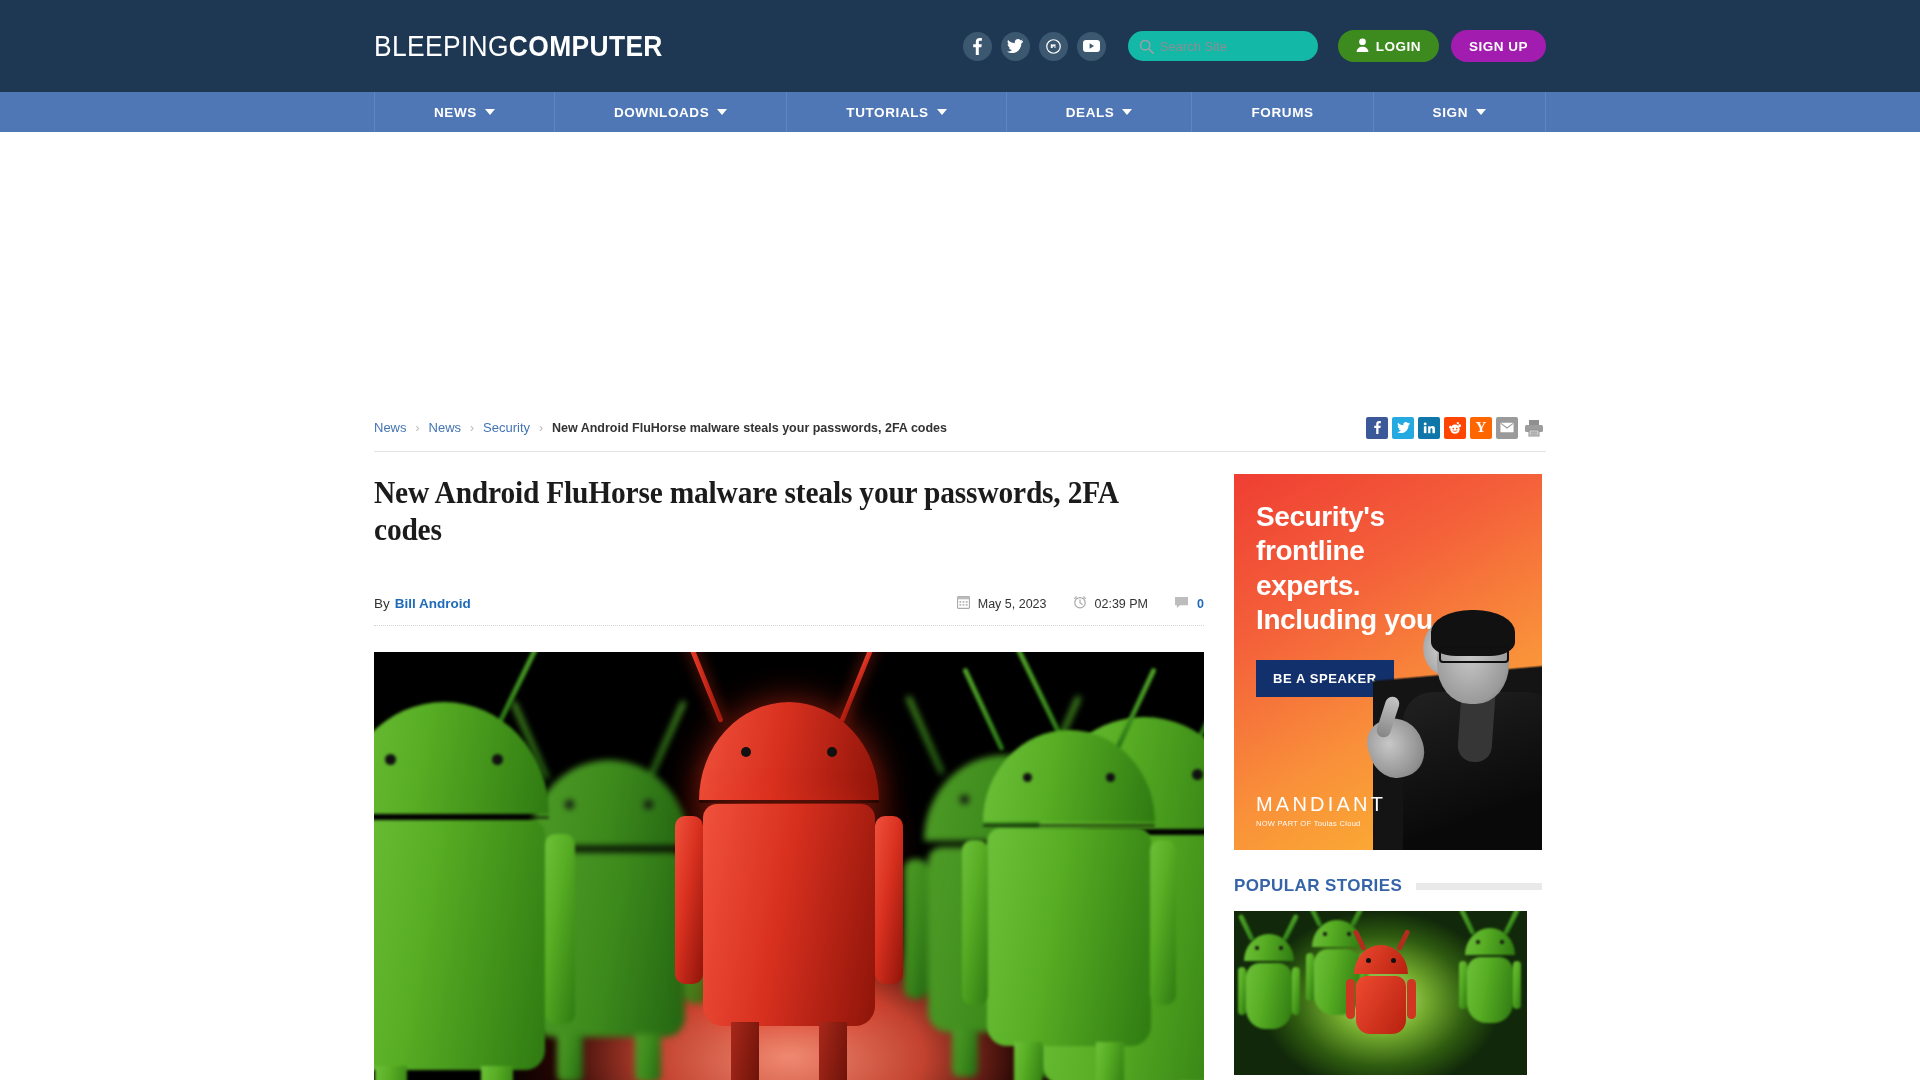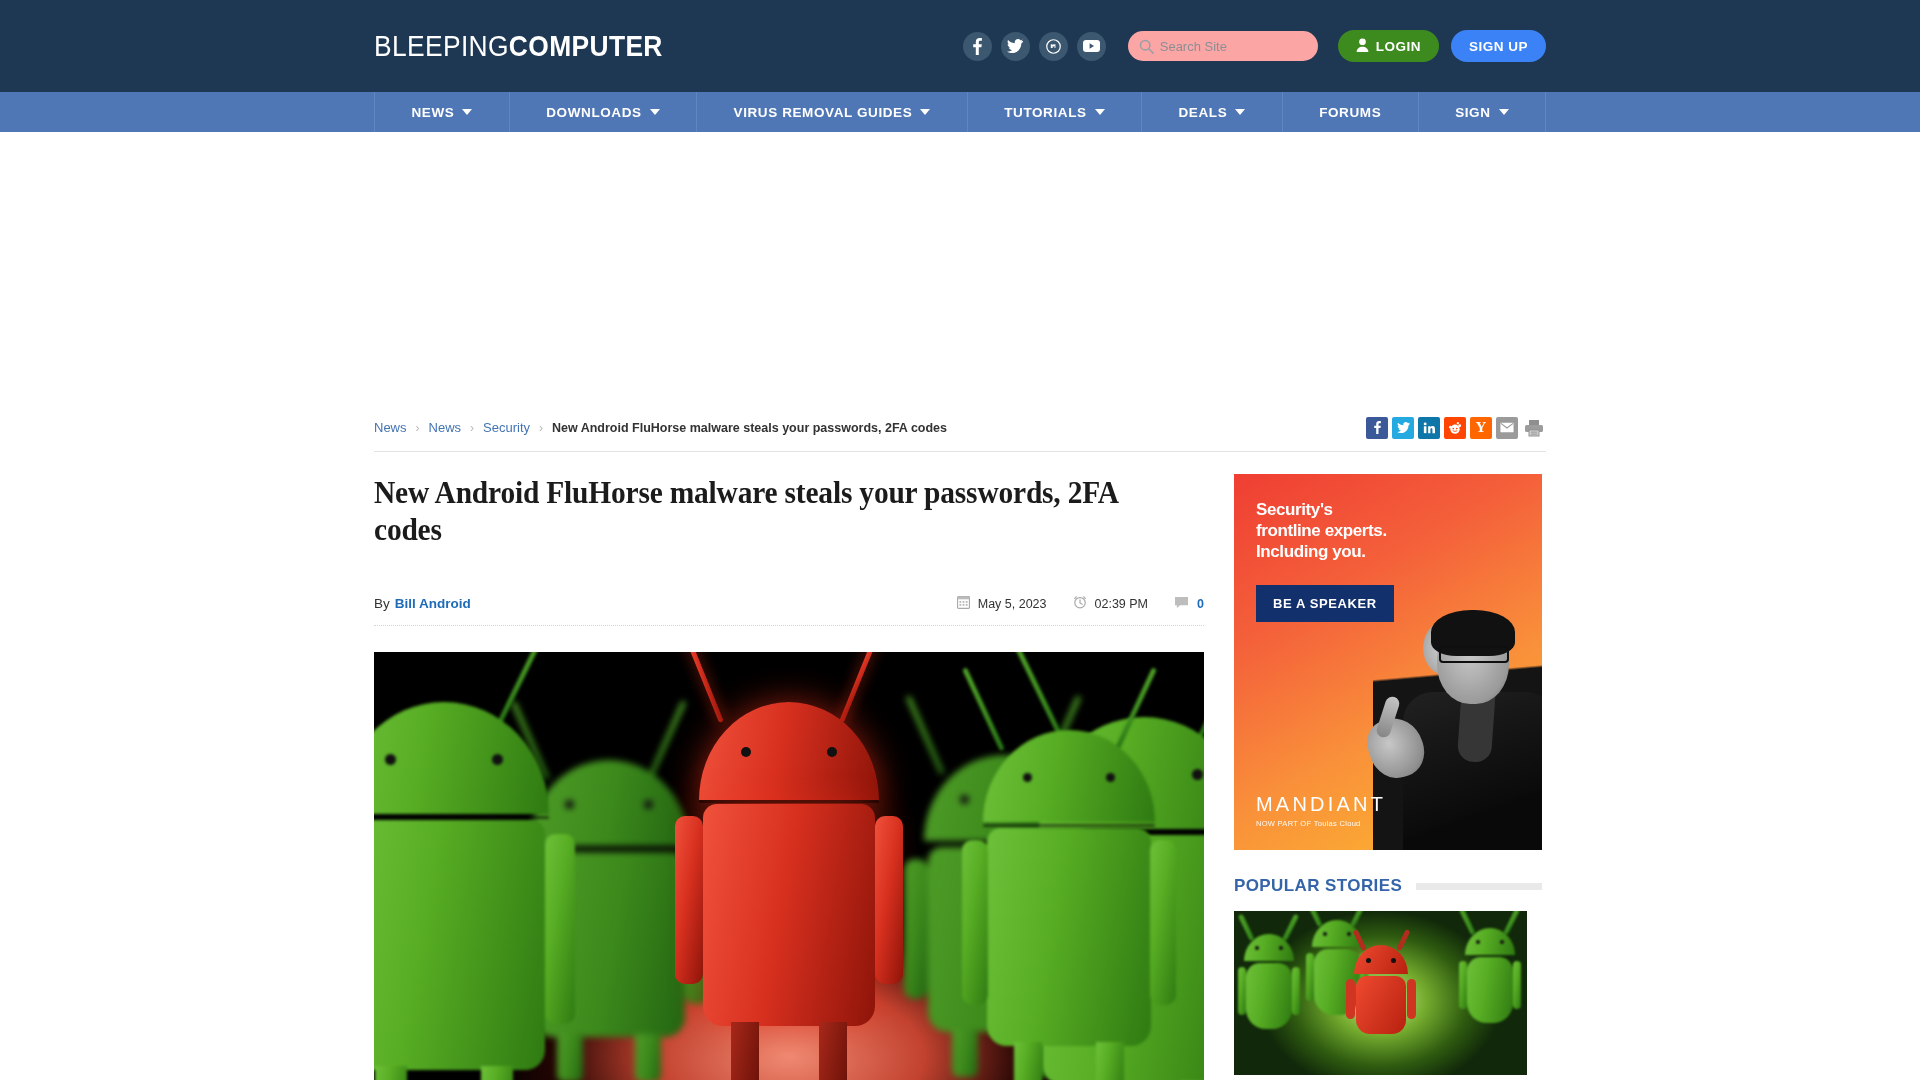--- a/index.html
+++ b/index.html
@@ -48,21 +48,21 @@
     width: 29px; height: 29px; border-radius: 50%;
     background: #3c5770;
     display: flex; align-items: center; justify-content: center;
     color: #ffffff;
     cursor: pointer;
   }
   .soc svg { display: block; }
 
   .searchbox {
     width: 190px; height: 30px;
-    background: #fca5a5;
+    background: #14b8a6;
     border-radius: 16px;
     display: flex; align-items: center;
     padding: 0 10px 0 11px;
     margin-right: 20px;
   }
   .searchbox .sicon { flex: 0 0 auto; margin-right: 6px; color: #9aa0a6; display:flex; }
   .searchbox input {
     border: 0; outline: 0; width: 100%;
     font-size: 13px; color: #444;
     font-family: "Liberation Sans", sans-serif;
@@ -70,21 +70,21 @@
   }
   .searchbox input::placeholder { color: #8b8f94; }
 
   .btn-login, .btn-signup {
     height: 32px; border-radius: 16px;
     display: flex; align-items: center; justify-content: center;
     color: #fff; font-size: 13.5px; font-weight: bold;
     letter-spacing: 0.5px; cursor: pointer; padding: 0 18px;
   }
   .btn-login { background: #3d8b1f; margin-right: 12px; gap: 7px; }
-  .btn-signup { background: #3b82f6; }
+  .btn-signup { background: #a21caf; }
 
   
   .navbar {
     height: 40px;
     background: #5077b5;
     display: flex;
     justify-content: center;
   }
   .nav-inner {
     width: 1172px; height: 40px;
@@ -224,21 +224,21 @@
   }
   .ad .adtop { display: flex; align-items: flex-start; padding: 22px 0 0 22px; }
   .ad .mwise {
     font-size: 25px; font-weight: bold; letter-spacing: -1.1px;
     font-family: "Liberation Sans", sans-serif;
   }
   .ad .vbar { width: 1px; height: 34px; background: rgba(255,255,255,0.75); margin: 2px 12px 0 13px; }
   .ad .addate { font-size: 11.5px; font-weight: bold; line-height: 1.32; letter-spacing: 0.1px; }
   .ad .adhead {
     padding: 26px 0 0 22px;
-    font-size: 17px; font-weight: bold; line-height: 1.23; letter-spacing: -0.4px;
+    font-size: 28px; font-weight: bold; line-height: 1.23; letter-spacing: -0.4px;
     max-width: 215px;
   }
   .ad .adbtn {
     margin: 22px 0 0 22px;
     display: inline-flex; align-items: center; justify-content: center;
     background: #12306b; color: #fff;
     font-size: 13px; font-weight: bold; letter-spacing: 0.6px;
     padding: 11px 17px;
   }
   .ad .mand {
@@ -370,24 +370,20 @@
 </div>
 
 <div class="navbar">
   <div class="nav-inner" id="navInner">
       <div class="nav-item">
         <span>NEWS</span>
         <span class="caret"></span>
       </div>
       <div class="nav-item">
         <span>DOWNLOADS</span>
-        <span class="caret"></span>
-      </div>
-      <div class="nav-item">
-        <span>VIRUS REMOVAL GUIDES</span>
         <span class="caret"></span>
       </div>
       <div class="nav-item">
         <span>TUTORIALS</span>
         <span class="caret"></span>
       </div>
       <div class="nav-item">
         <span>DEALS</span>
         <span class="caret"></span>
       </div>

